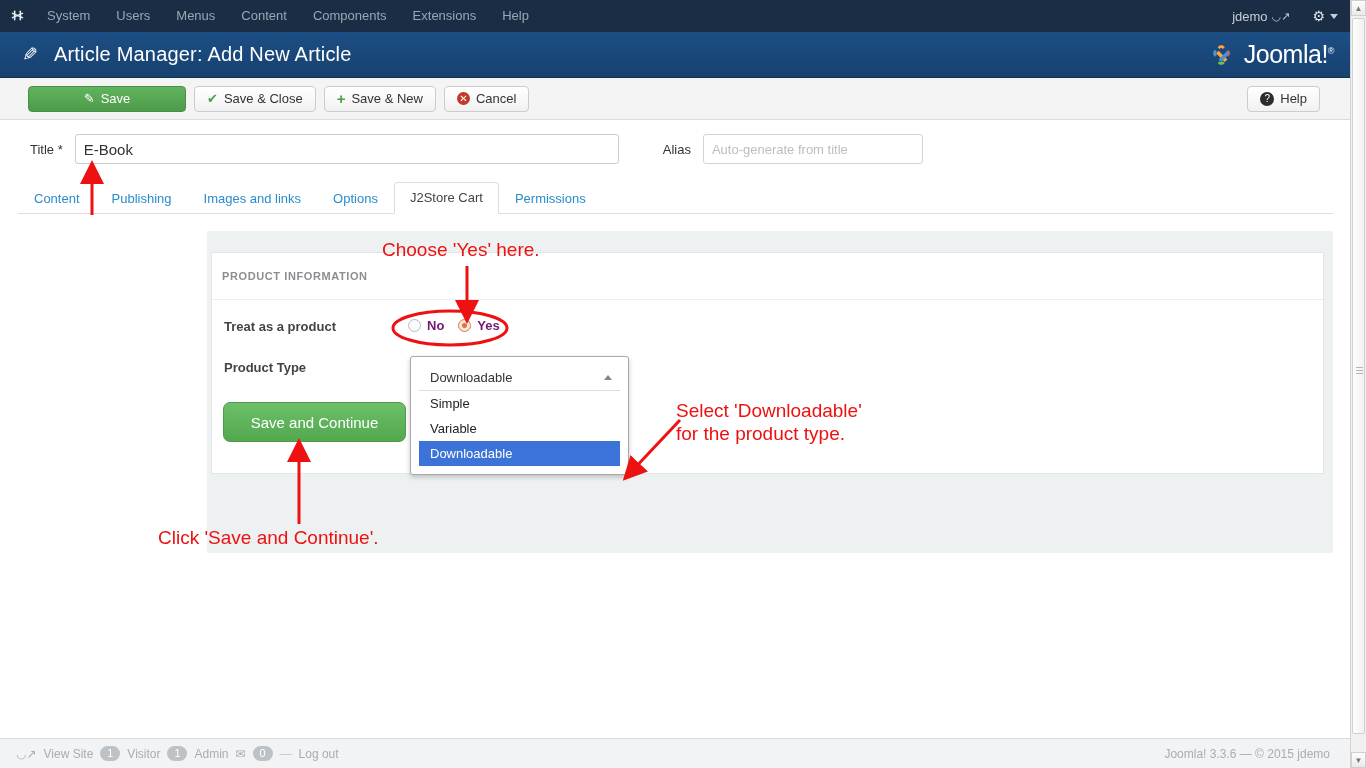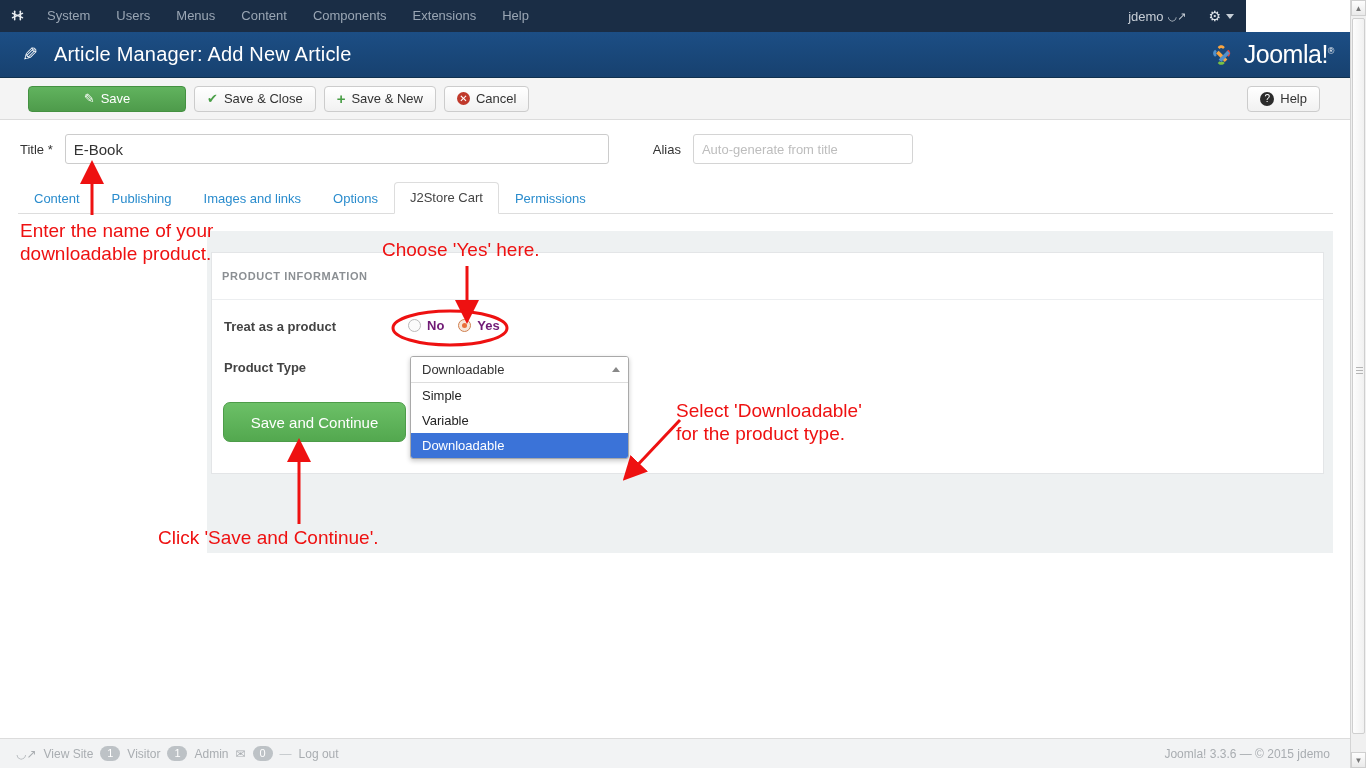--- a/index.html
+++ b/index.html
@@ -7,21 +7,21 @@
     margin: 0; padding: 0;
     width: 1366px; height: 768px;
     background: #fff;
     font-family: "Liberation Sans", sans-serif;
     overflow: hidden;
   }
   #app { position: relative; width: 1366px; height: 768px; overflow: hidden; }
 
   
   .topbar {
-    position: absolute; top: 0; left: 0; width: 1246px; height: 32px;
+    position: absolute; top: 0; left: 0; width: 1350px; height: 32px;
     background: #1a2d45;
     display: flex; align-items: center;
   }
   .joomla-mark {
     width: 34px; text-align: center; color: #f0f0f0;
     font-size: 15px; line-height: 1;
   }
   .topmenu { display: flex; align-items: center; }
   .topmenu a {
     color: #9aa6b4; font-size: 13px; text-decoration: none;
@@ -89,21 +89,21 @@
     color: #fff; font-size: 10px; line-height: 13px; text-align: center;
   }
   .btn .gl-help {
     width: 14px; height: 14px; border-radius: 50%; background: #2b2b2b;
     color: #fff; font-size: 10px; line-height: 14px; text-align: center;
   }
   .btn-help { margin-left: auto; margin-right: 16px; }
 
   
   .form-row {
-    position: absolute; top: 134px; left: 2px; width: 1350px;
+    position: absolute; top: 134px; left: 12px; width: 1350px;
     display: flex; align-items: center;
   }
   .lbl { font-size: 13px; color: #333; }
   .lbl-title { margin-left: 18px; }
   .inp {
     height: 30px; border: 1px solid #ccc; border-radius: 3px;
     font-size: 15px; color: #333; padding: 0 8px;
     font-family: "Liberation Sans", sans-serif; background: #fff;
   }
   .inp-title { width: 544px; margin-left: 12px; }
@@ -182,21 +182,21 @@
     border: 1px solid #4d9c49; border-radius: 7px;
     color: #fff; font-size: 15px; cursor: pointer;
     display: flex; align-items: center; justify-content: center;
   }
 
   
   .select-open {
     position: absolute; top: 356px; left: 410px; width: 219px;
     background: #fff; border: 1px solid #a9a9a9; border-radius: 3px;
     box-shadow: 0 2px 5px rgba(0,0,0,.22); z-index: 40;
-    padding: 0; overflow: hidden;
+    padding: 8px; overflow: hidden;
   }
   .select-head {
     height: 26px; display: flex; align-items: center;
     padding: 0 8px 0 11px; font-size: 13px; color: #333;
     border-bottom: 1px solid #ddd; background: #fff;
   }
   .select-head .up-arrow {
     margin-left: auto; width: 0; height: 0;
     border-left: 4px solid transparent; border-right: 4px solid transparent;
     border-bottom: 5px solid #888;
@@ -391,22 +391,20 @@
 
     <line x1="467" y1="266" x2="467" y2="312" stroke="#ee1111" stroke-width="3" marker-end="url(#ah)"></line>
 
     <ellipse cx="450" cy="328" rx="57" ry="17" fill="none" stroke="#ee1111" stroke-width="3"></ellipse>
 
     <line x1="680" y1="420" x2="631" y2="472" stroke="#ee1111" stroke-width="3" marker-end="url(#ah)"></line>
 
     <line x1="299" y1="524" x2="299" y2="450" stroke="#ee1111" stroke-width="3" marker-end="url(#ah)"></line>
   </svg>
 
-  <div class="anno" id="anno-title">Enter the name of your
-downloadable product.</div>
   <div class="anno" id="anno-yes">Choose 'Yes' here.</div>
   <div class="anno" id="anno-save">Click 'Save and Continue'.</div>
   <div class="anno" id="anno-type">Select 'Downloadable'
 for the product type.</div>
 
   <div class="footer">
     <div class="left">
       <span>◡↗</span>
       <a>View Site</a>
       <span class="pill">1</span>

